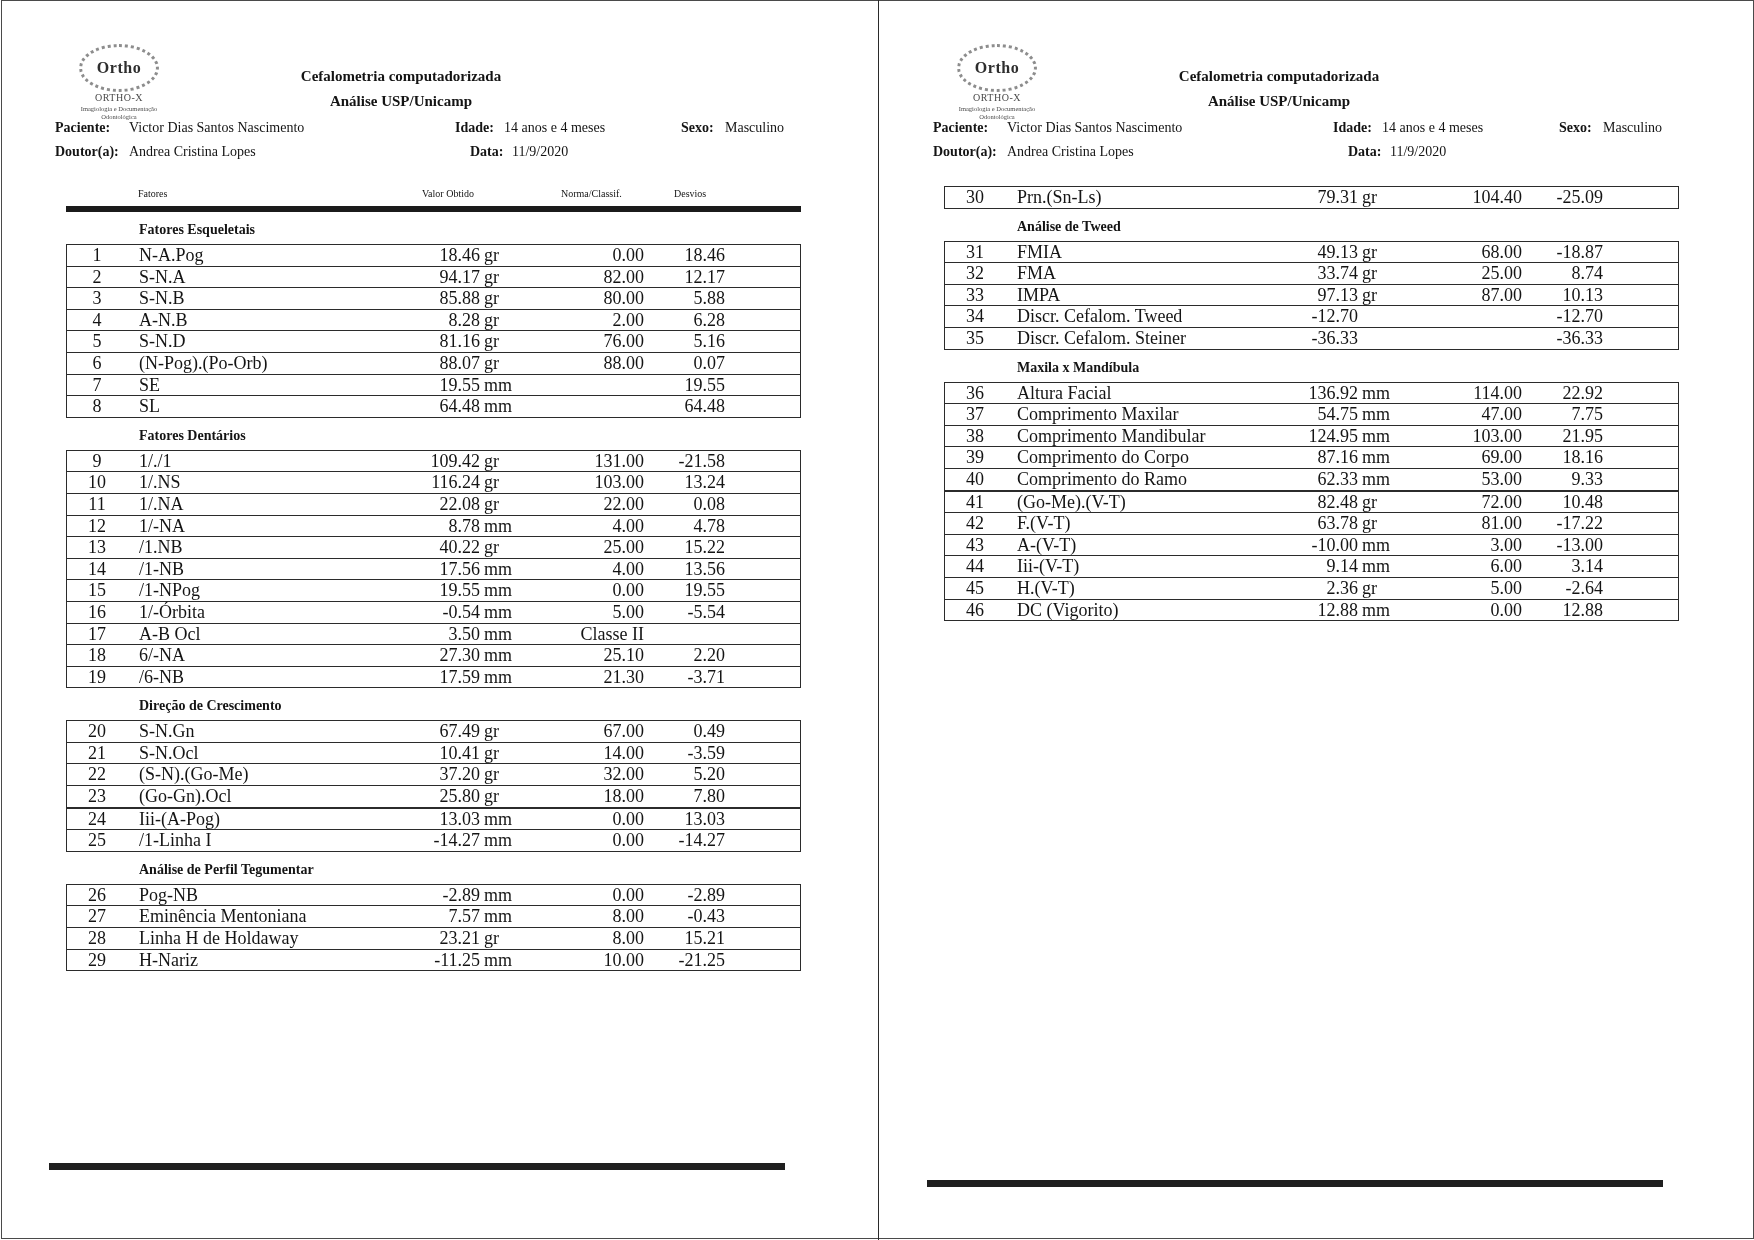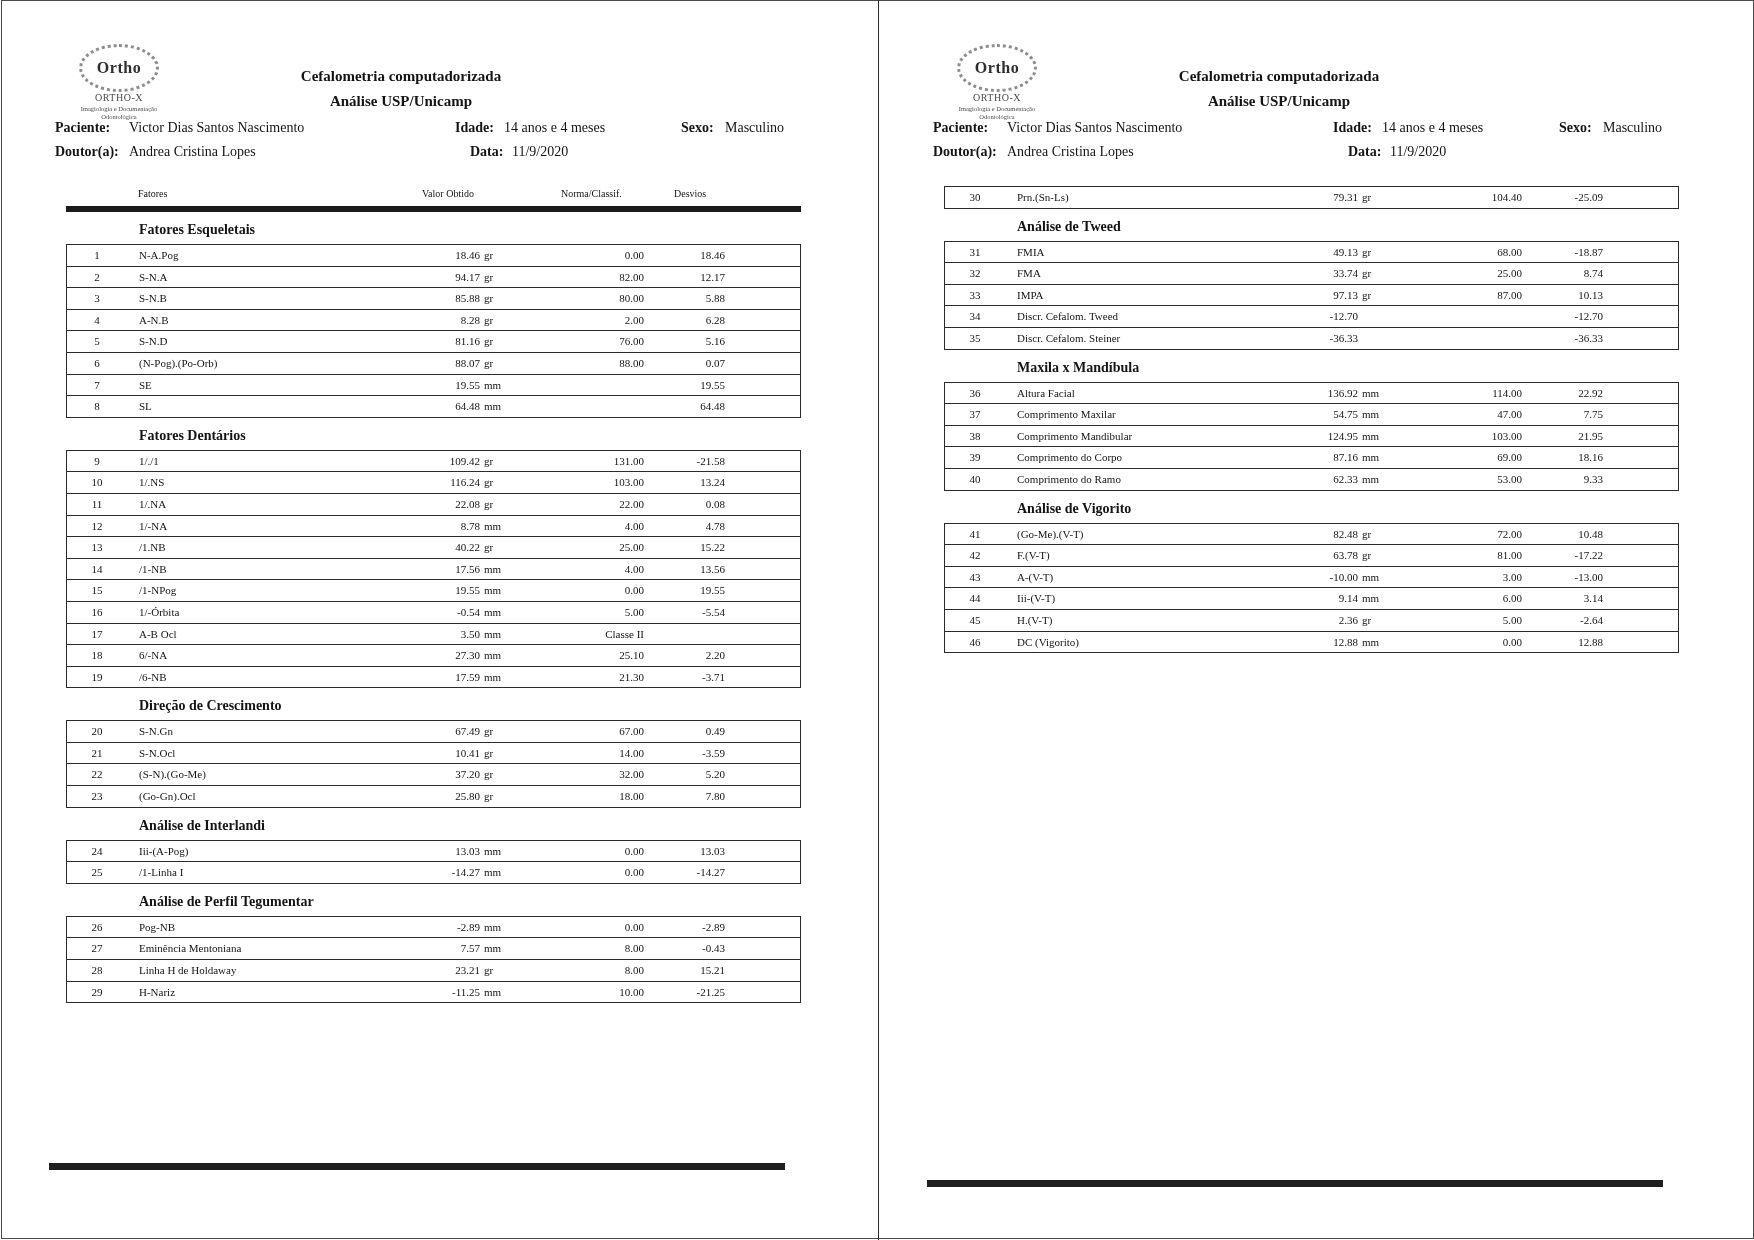--- a/index.html
+++ b/index.html
@@ -35,21 +35,21 @@
   .ch-deviation{left:608px;}
   .thick-rule{position:absolute;left:65px;top:206px;width:735px;height:6px;background:#1b1b1b;}
 
   
   .sections{position:absolute;left:65px;width:735px;}
   .page1 .sections{top:212px;}
   .page2 .sections{top:180px;}
   .sec-heading{margin:10px 0 6px 73px;height:16px;line-height:16px;font-weight:bold;font-size:14px;}
   .sections > .rtable:first-child{margin-top:6px;}
   .rtable{border:1px solid #2b2b2b;}
-  .trow{display:flex;height:20.6px;line-height:20.6px;font-size:11px;}
+  .trow{display:flex;height:20.6px;line-height:20.6px;font-size:18px;}
   .trow + .trow{border-top:1px solid #2b2b2b;}
   .c{white-space:nowrap;overflow:visible;}
   .c-num{width:60px;text-align:center;}
   .c-factor{width:258px;padding-left:12px;text-align:left;}
   .c-valor{width:113px;display:flex;}
   .v-num{flex:1;text-align:right;}
   .v-unit{width:26px;padding-left:4px;text-align:left;}
   .c-norma{width:134px;text-align:right;}
   .c-desvio{width:81px;text-align:right;}
 
@@ -328,21 +328,20 @@
           <div class="c c-num">23</div>
           <div class="c c-factor">(Go-Gn).Ocl</div>
           <div class="c c-valor">
             <div class="v-num">25.80</div>
             <div class="v-unit">gr</div>
           </div>
           <div class="c c-norma">18.00</div>
           <div class="c c-desvio">7.80</div>
         </div>
       </div>
-      <div class="sec-heading">Análise de Interlandi</div>
       <div class="rtable">
         <div class="trow">
           <div class="c c-num">24</div>
           <div class="c c-factor">Iii-(A-Pog)</div>
           <div class="c c-valor">
             <div class="v-num">13.03</div>
             <div class="v-unit">mm</div>
           </div>
           <div class="c c-norma">0.00</div>
           <div class="c c-desvio">13.03</div>
@@ -540,21 +539,20 @@
           <div class="c c-num">40</div>
           <div class="c c-factor">Comprimento do Ramo</div>
           <div class="c c-valor">
             <div class="v-num">62.33</div>
             <div class="v-unit">mm</div>
           </div>
           <div class="c c-norma">53.00</div>
           <div class="c c-desvio">9.33</div>
         </div>
       </div>
-      <div class="sec-heading">Análise de Vigorito</div>
       <div class="rtable">
         <div class="trow">
           <div class="c c-num">41</div>
           <div class="c c-factor">(Go-Me).(V-T)</div>
           <div class="c c-valor">
             <div class="v-num">82.48</div>
             <div class="v-unit">gr</div>
           </div>
           <div class="c c-norma">72.00</div>
           <div class="c c-desvio">10.48</div>

